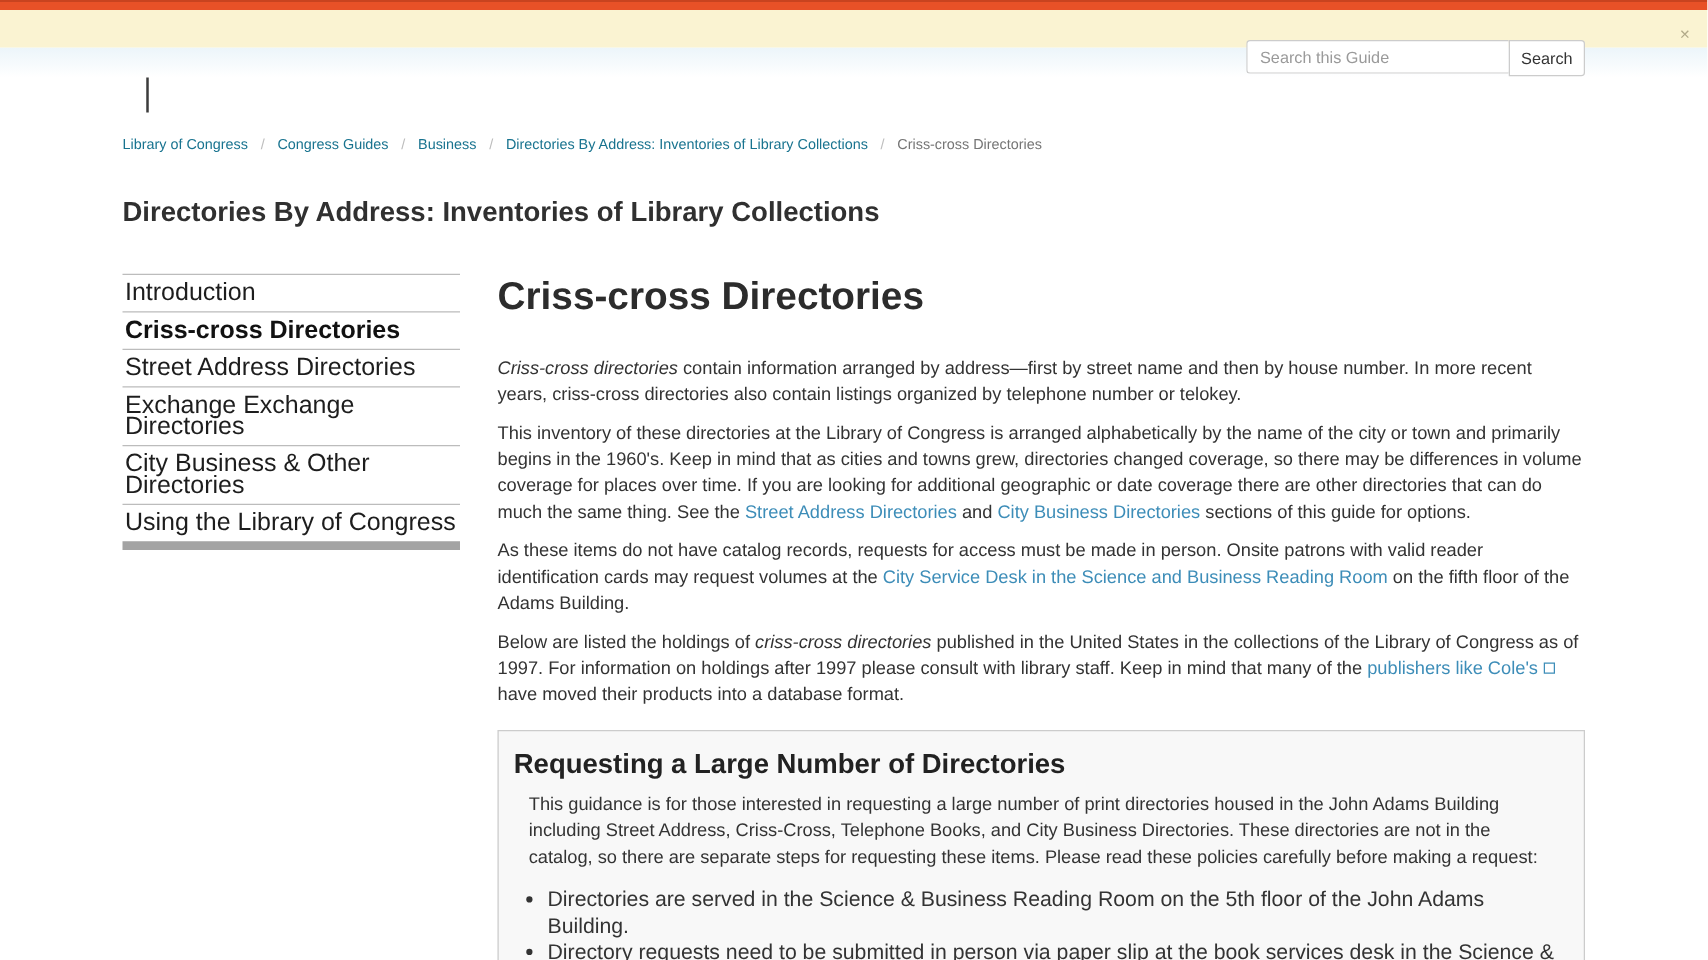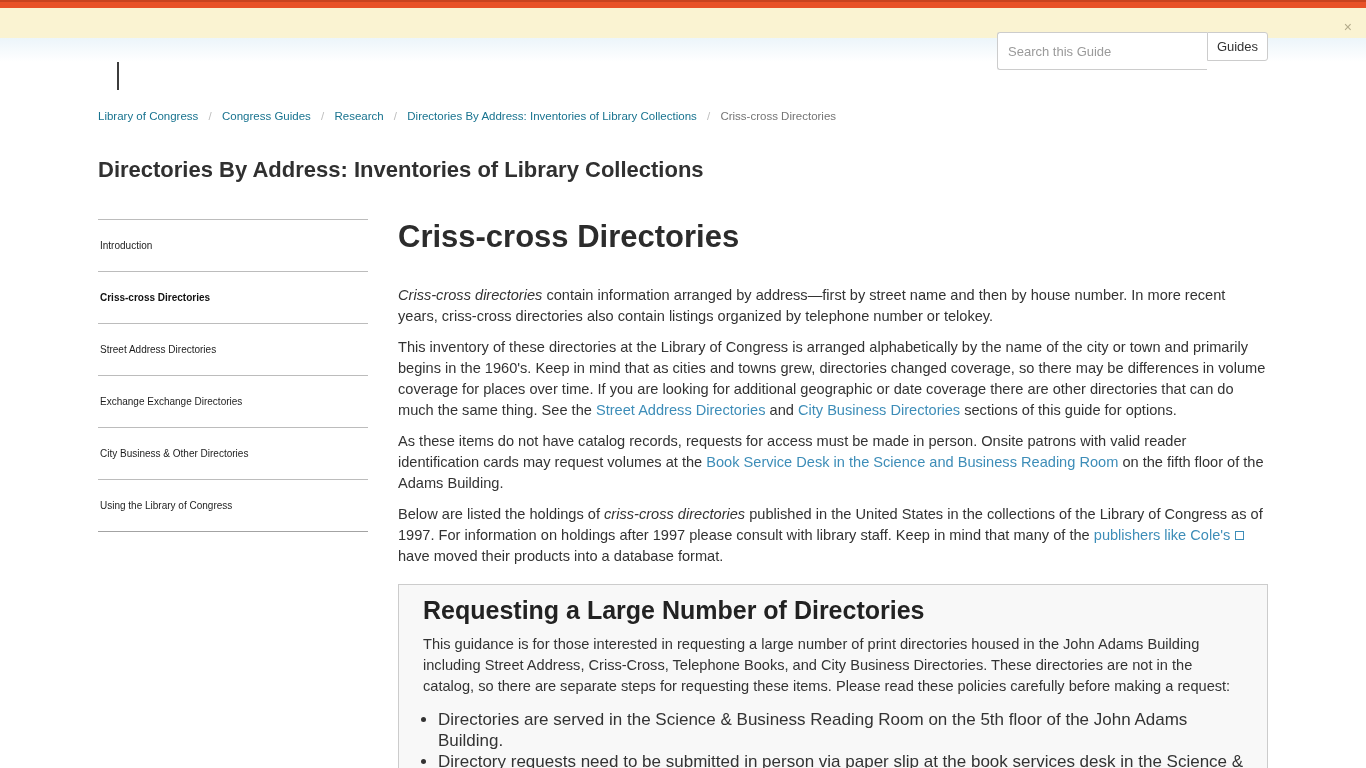--- a/index.html
+++ b/index.html
@@ -14,21 +14,21 @@
   .topbar { height: 8px; background: linear-gradient(#c8431f 0, #c8431f 2px, #e85127 2px, #e85127 100%); }
   .alert-banner { position: relative; height: 30px; background: #faf3d2; }
   .alert-close {
     position: absolute; top: 12px; right: 14px;
     font-size: 14px; line-height: 1; color: #b2aa8a; cursor: pointer;
   }
   .header-strip { height: 24px; background: linear-gradient(#ecf5fa, #ffffff); }
 
   .search-group { position: absolute; top: 32px; right: 98px; display: flex; z-index: 10; }
   .search-input {
-    width: 210px; height: 38px; border: 1px solid #cccccc; border-right: none;
+    width: 210px; height: 27px; border: 1px solid #cccccc; border-right: none;
     border-radius: 3px 0 0 3px; padding: 0 10px; font-size: 13px;
     font-family: inherit; color: #333; outline: none; background: #fff;
   }
   .search-input::placeholder { color: #9a9a9a; }
   .search-btn {
     width: 61px; height: 29px; border: 1px solid #cccccc; border-radius: 0 3px 3px 0;
     background: #ffffff; font-size: 13px; font-family: inherit; color: #333; cursor: pointer;
   }
 
   .logo-caret { position: absolute; left: 117px; top: 62px; width: 2px; height: 28px; background: #3c3c3c; }
@@ -42,82 +42,82 @@
   .sep { color: #bdbdbd; margin: 0 7px; }
   .crumb-wrap:last-child .sep { display: none; }
 
   .page-title { font-size: 22px; font-weight: bold; color: #303030; margin: 33px 0 0; line-height: 1.15; }
 
   .columns { display: flex; align-items: flex-start; margin-top: 37px; }
 
   .sidebar { width: 270px; flex: none; }
   .side-nav { list-style: none; margin: 0; padding: 0; }
   .side-item {
-    border-top: 1px solid #bcbcbc; padding: 17px 2px; font-size: 10px;
+    border-top: 1px solid #bcbcbc; padding: 6px 2px; font-size: 20px;
     line-height: 17px; color: #1d1d1d; cursor: pointer;
   }
-  .side-item:last-child { border-bottom: 1px solid #a3a3a3; }
+  .side-item:last-child { border-bottom: 7px solid #a3a3a3; }
   .side-item.active { font-weight: bold; color: #111; }
 
   .main-col { flex: 1; min-width: 0; margin-left: 30px; }
   .section-heading { font-size: 31px; font-weight: bold; color: #2c2c2c; margin: 0 0 30px; line-height: 36px; }
 
   .body-p { font-size: 14.6px; line-height: 21px; margin: 0 0 10px; }
   .em { font-style: italic; }
   .b { font-weight: normal; }
   .inline-link { color: #3d8db8; text-decoration: none; cursor: pointer; }
   .ext-icon {
     display: inline-block; width: 9px; height: 9px;
     border: 1px solid #3d8db8; margin: 0 2px 0 5px;
   }
 
   .guidance-box {
     margin-top: 17px; border: 1px solid #cccccc; background: #f8f8f8;
     padding: 14px 12px 20px;
   }
-  .guidance-heading { font-size: 25px; font-weight: bold; color: #222; margin: 0 12px 12px; line-height: 23px; }
+  .guidance-heading { font-size: 22px; font-weight: bold; color: #222; margin: 0 0 12px; line-height: 23px; }
   .guidance-box .body-p { margin: 12px; }
   .g-list { margin: 11px 0 0; padding-left: 27px; }
   .g-item { font-size: 17px; line-height: 21px; margin: 0; }
 </style>
 </head>
 <body>
 
 <div class="topbar"></div>
 
 <div class="alert-banner">
   <span class="alert-close">×</span>
 </div>
 
 <div class="header-strip"></div>
 
 <div class="search-group">
   <input class="search-input" type="text" placeholder="Search this Guide" style="">
-  <button class="search-btn">Guides</button>
+  <button class="search-btn">Search</button>
 </div>
 
 <div class="logo-caret"></div>
 
 <div class="container">
 
   <nav class="breadcrumb">
     
   
       <span class="crumb-wrap">
         <a class="crumb" href="#">Library of Congress</a>
         <span class="sep">/</span>
       </span>
     
       <span class="crumb-wrap">
         <a class="crumb" href="#">Congress Guides</a>
         <span class="sep">/</span>
       </span>
     
       <span class="crumb-wrap">
-        <a class="crumb" href="#">Research</a>
+        <a class="crumb" href="#">Business</a>
         <span class="sep">/</span>
       </span>
     
       <span class="crumb-wrap">
         <a class="crumb" href="#">Directories By Address: Inventories of Library Collections</a>
         <span class="sep">/</span>
       </span>
     
       <span class="crumb-wrap">
         <a class="crumb current" href="#">Criss-cross Directories</a>
@@ -148,21 +148,21 @@
 
     <main class="main-col">
       <h1 class="section-heading">Criss-cross Directories</h1>
 
       <div>
 
           <p class="body-p"><span class="em">Criss-cross directories</span><span> contain information </span><span class="b">arranged by address</span><span>—first by street name and then by house number. In more recent years, criss-cross directories also contain listings organized by telephone number or telokey.</span></p>
 
           <p class="body-p"><span>This inventory of these directories at the Library of Congress is arranged alphabetically </span><span class="b">by the name of the city or town</span><span> and primarily begins in the 1960's. Keep in mind that as cities and towns grew, directories changed coverage, so there may be differences in volume coverage for places over time. If you are looking for additional geographic or date coverage there are other directories that can do much the same thing. See the </span><a href="#" class="inline-link">Street Address Directories</a><span> and </span><a href="#" class="inline-link">City Business Directories</a><span> sections of this guide for options.</span></p>
 
-          <p class="body-p"><span>As these items do not have catalog records, requests for access must be made in person. Onsite patrons with valid reader identification cards may request volumes at the </span><a href="#" class="inline-link">Book Service Desk in the Science and Business Reading Room</a><span> on the fifth floor of the Adams Building.</span></p>
+          <p class="body-p"><span>As these items do not have catalog records, requests for access must be made in person. Onsite patrons with valid reader identification cards may request volumes at the </span><a href="#" class="inline-link">City Service Desk in the Science and Business Reading Room</a><span> on the fifth floor of the Adams Building.</span></p>
 
           <p class="body-p"><span>Below are listed the holdings of </span><span class="em">criss-cross directories</span><span> published in the United States in the collections of the Library of Congress as of 1997. For information on holdings after 1997 please consult with library staff. Keep in mind that many of the </span><a href="#" class="inline-link">publishers like Cole's</a><span class="ext-icon"></span><span> have moved their products into a database format.</span></p>
         </div>
 
       <section class="guidance-box">
         <h2 class="guidance-heading">Requesting a Large Number of Directories</h2>
         <p class="body-p"><span>This guidance is for those interested in requesting a large number of print directories housed in the John Adams Building including Street Address, Criss-Cross, Telephone Books, and City Business Directories. These directories are not in the catalog, so there are separate steps for requesting these items. Please read these policies carefully before making a request:</span></p>
         <ul class="g-list">
 
             <li class="g-item"><span>Directories are served in the Science &amp; Business Reading Room on the 5th floor of the John Adams Building.</span></li>

